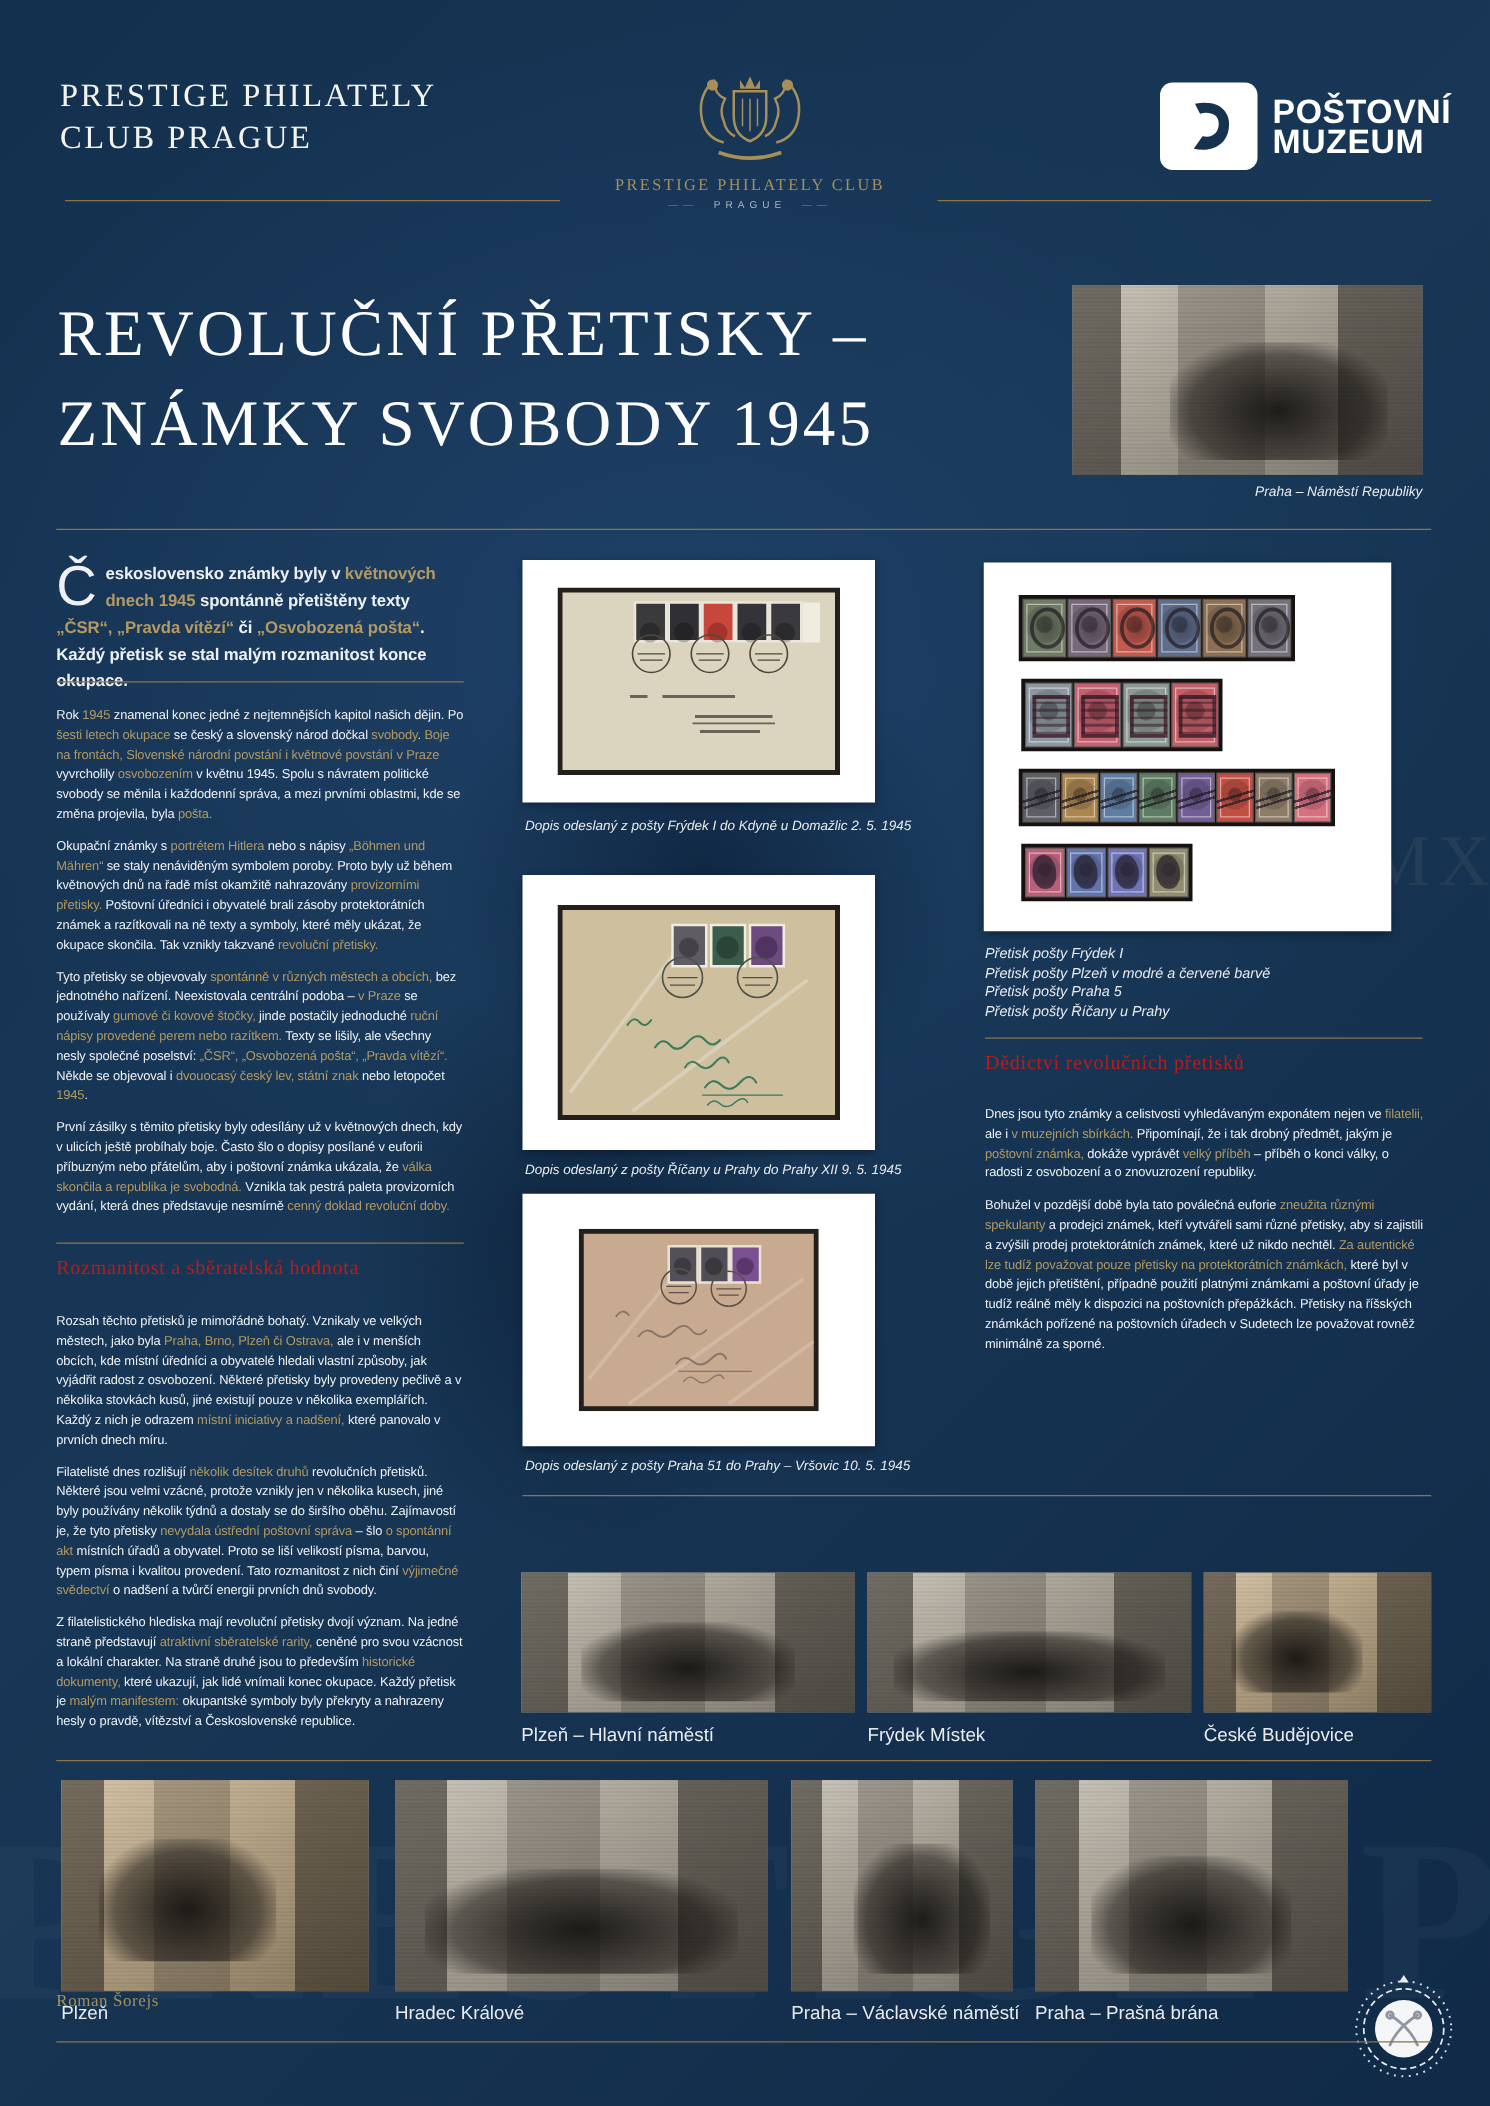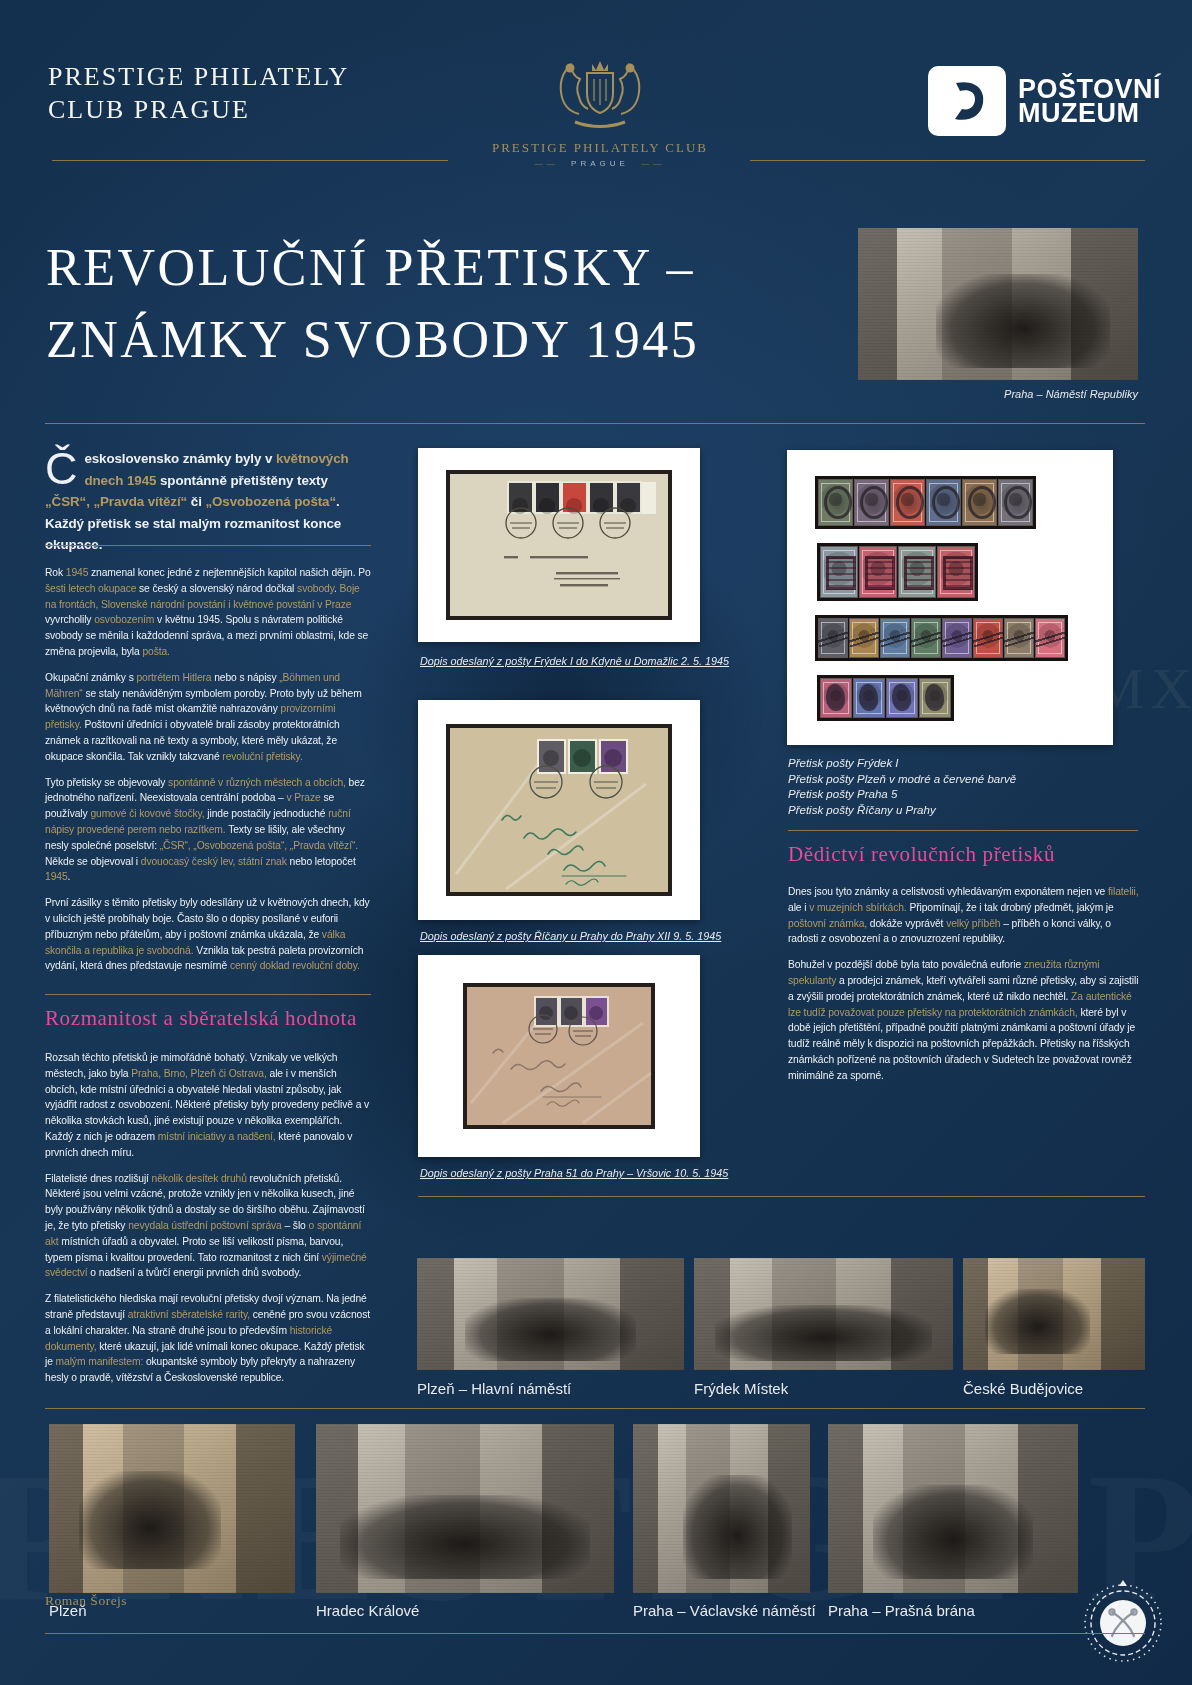--- a/index.html
+++ b/index.html
@@ -44,27 +44,27 @@
   .hero{left:858px;top:228px;width:280px;height:152px;}
   .hero-cap{left:858px;top:388px;width:280px;text-align:right;}
   .cap{font-style:italic;font-size:11px;color:#e9ebee;}
 
   
   .bodytext{font-size:10.3px;line-height:15.8px;letter-spacing:-.1px;color:#eef1f4;}
   .bodytext p{margin:0 0 10px 0;}
   .intro{left:45px;top:448px;width:326px;font-size:13.4px;line-height:21.5px;font-weight:600;
     letter-spacing:-.1px;}
   .intro::first-letter{float:left;font-size:45px;line-height:37px;padding:2px 7px 0 0;font-weight:300;}
-  .h2{font-family:"Liberation Serif",serif;font-size:21px;letter-spacing:.6px;color:#ec4899;font-weight:400;}
+  .h2{font-family:"Liberation Serif",serif;font-size:16px;letter-spacing:.6px;color:#b91c1c;font-weight:400;}
   .closing{color:#b39a62;font-weight:bold;}
 
   
   .card{background:#fff;box-shadow:0 2px 7px rgba(0,0,0,.4);display:flex;
     align-items:center;justify-content:center;}
-  .mcap{width:320px;white-space:nowrap;font-size:10.8px;text-decoration:underline;}
+  .mcap{width:320px;white-space:nowrap;font-size:10.8px;}
 
   
   .stamp-sheet{left:787px;top:450px;width:326px;height:295px;background:#fff;
     box-shadow:0 2px 7px rgba(0,0,0,.4);padding:0;box-sizing:border-box;}
   .strip{position:absolute;background:#171210;padding:4px;display:flex;gap:3px;}
   .stamp{position:relative;box-shadow:0 0 0 1px rgba(255,255,255,.3);}
   .stamp::before{content:'';position:absolute;left:2px;right:2px;top:3px;bottom:3px;
     border:1px solid rgba(255,255,255,.5);
     background:radial-gradient(circle at 50% 42%, rgba(0,0,0,.38) 0 26%, rgba(0,0,0,.14) 27% 58%, transparent 60%);}
   .stamp i{position:absolute;display:block;}

